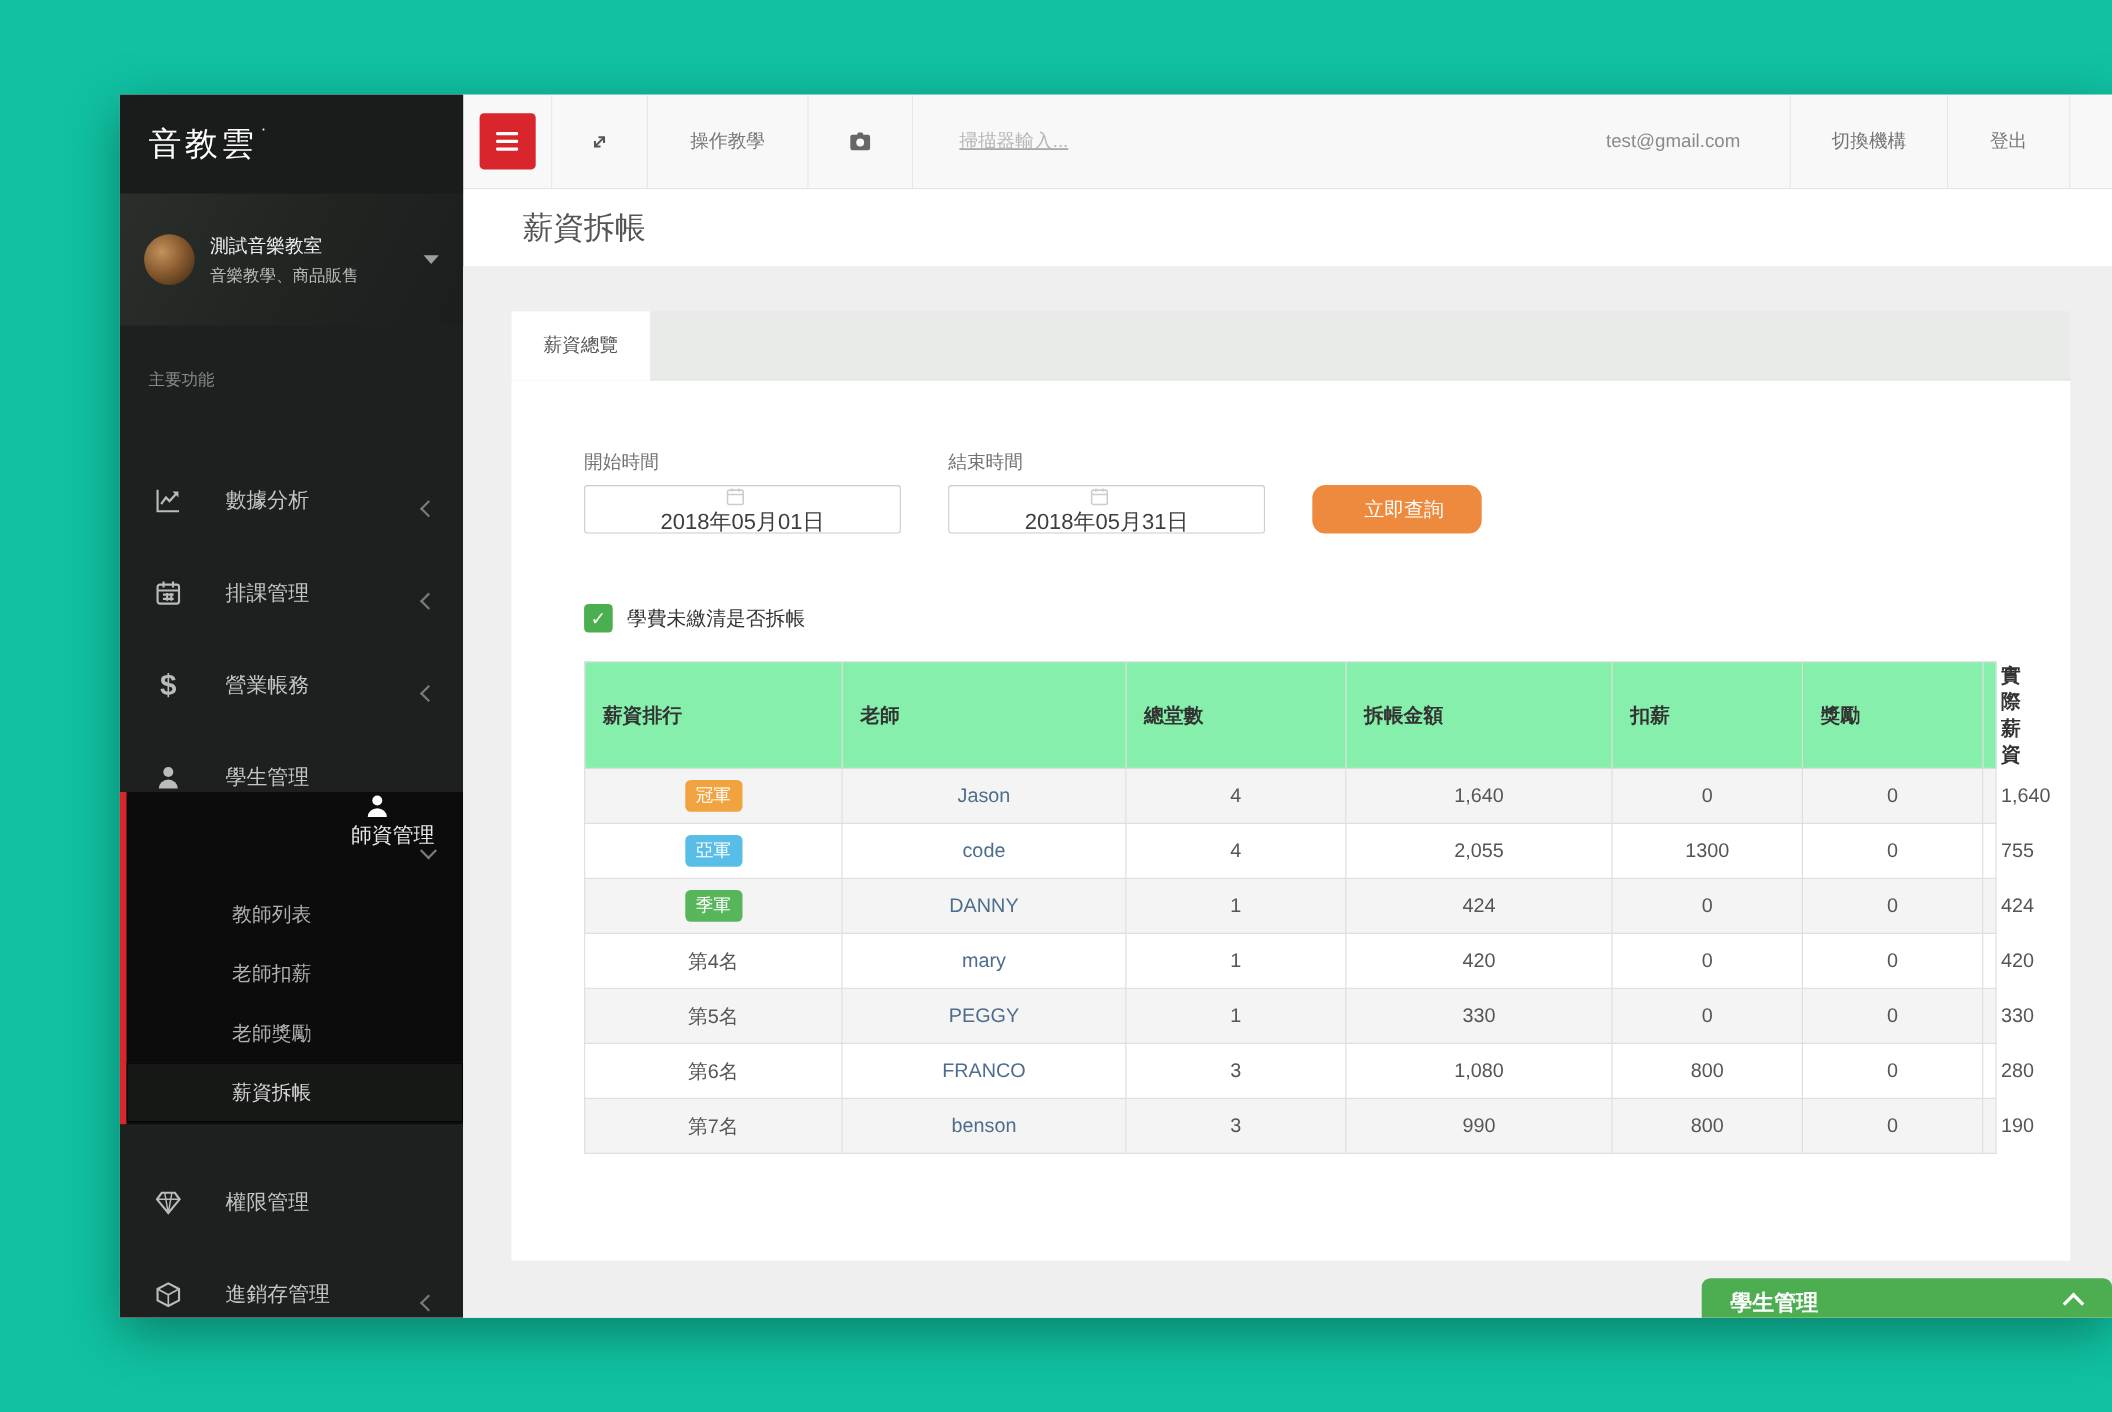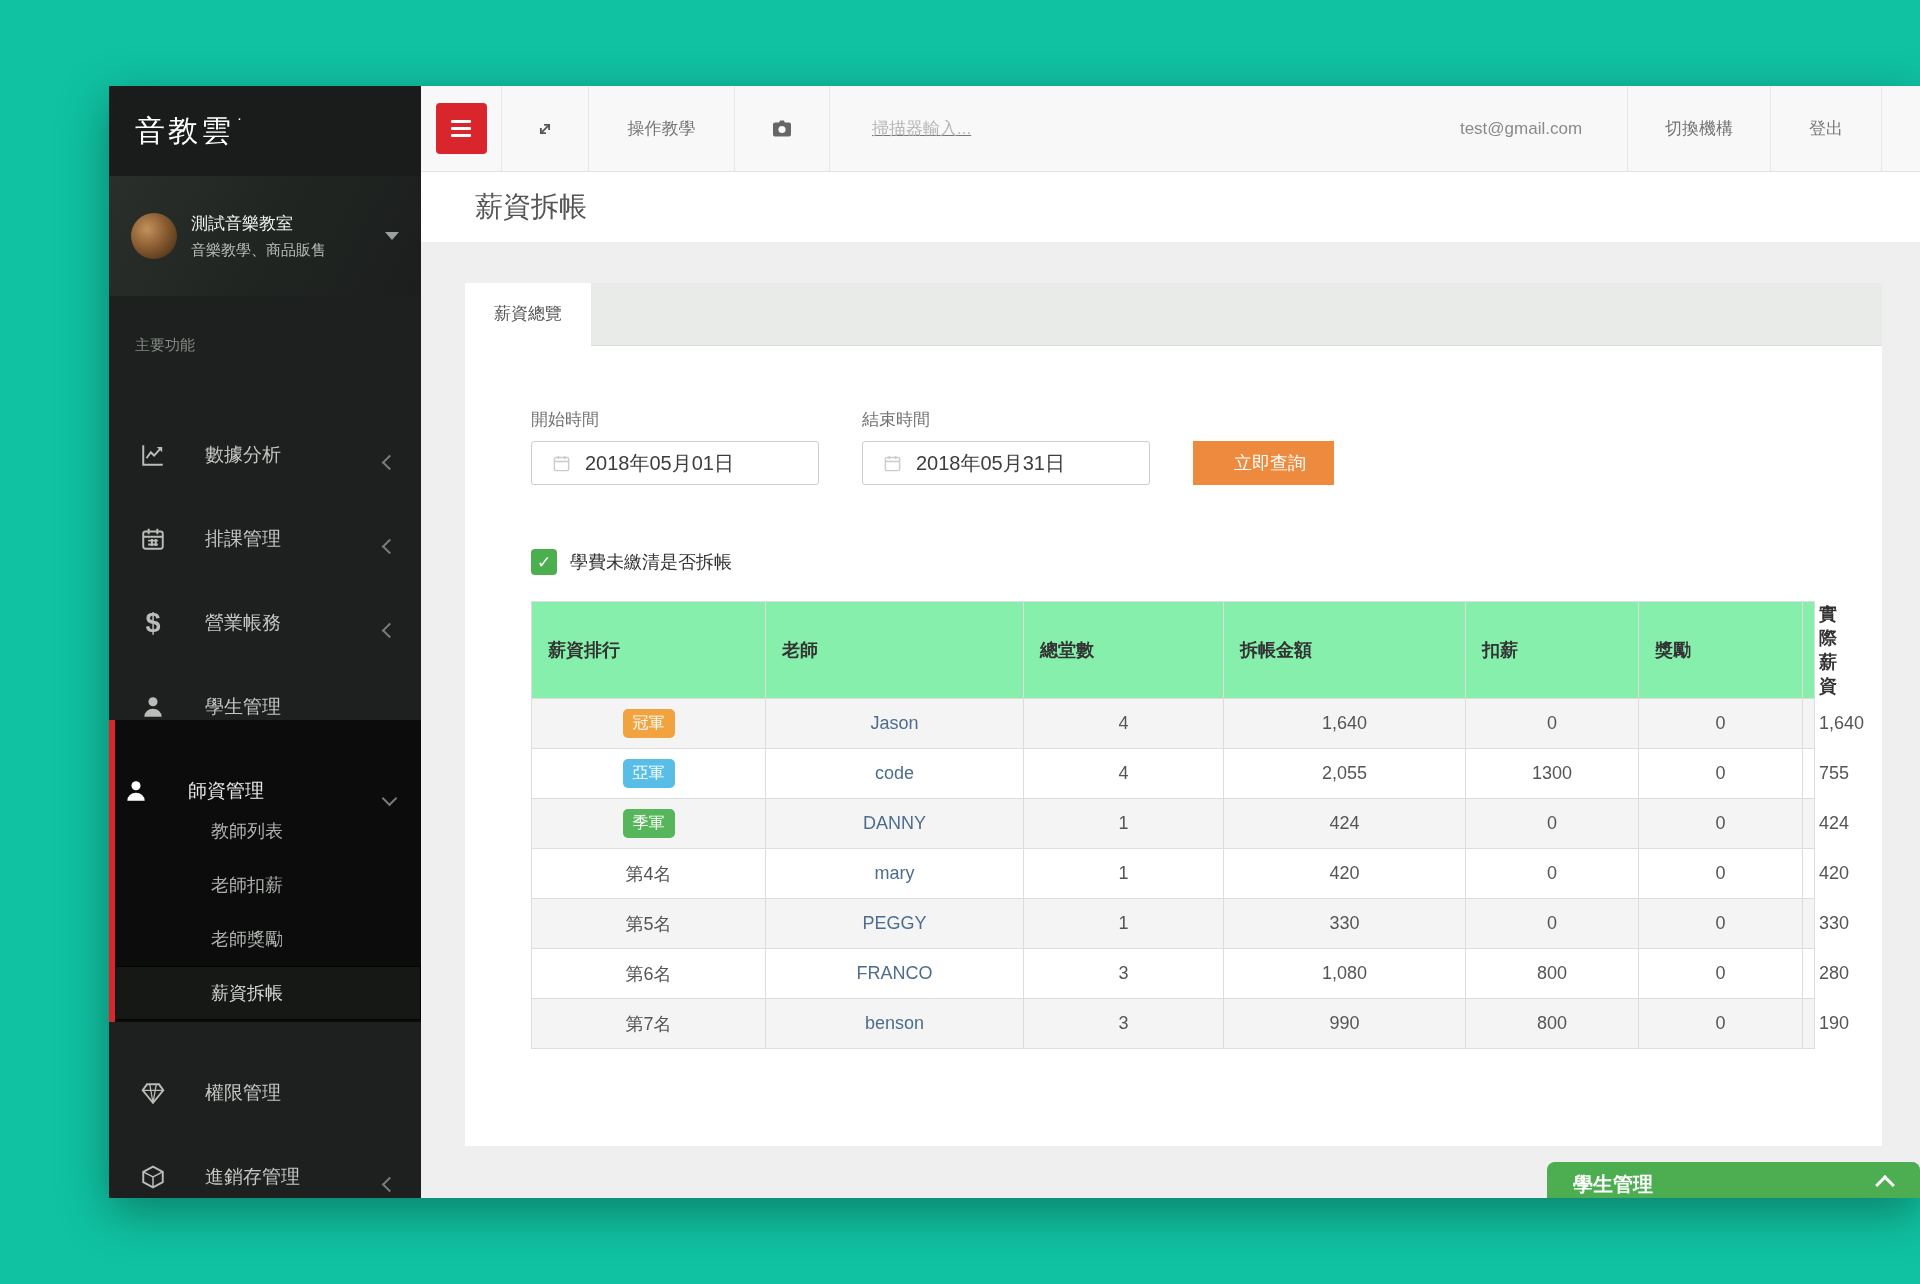--- a/index.html
+++ b/index.html
@@ -32,21 +32,21 @@
   .menu-item{height:84px;display:flex;align-items:flex-end;padding:0 26px 0 31px;
              font-size:19px;color:#c3c6c3;cursor:pointer;}
   .menu-item .mi-icon{width:26px;height:26px;margin-right:39px;flex-shrink:0;color:#b9bcb9;
                       display:flex;align-items:center;justify-content:center;}
   .mi-icon svg{width:26px;height:26px;}
   .dollar-glyph{font-size:27px;color:#b9bcb9;font-weight:bold;}
   .chev{margin-left:auto;width:9px;height:9px;border-style:solid;border-color:#777c78;border-width:0;}
   .chev.left{border-left-width:2px;border-top-width:2px;transform:rotate(-45deg);}
   .chev.down{border-right-width:2px;border-bottom-width:2px;transform:rotate(45deg);margin-top:-4px;}
   .menu-group{background:#0b0c0b;border-left:6px solid var(--accent_red,#D8262C);}
-  .menu-group .menu-item{padding-left:8px;color:#e8e8e8;}
+  .menu-group .menu-item{padding-left:25px;color:#e8e8e8;flex-direction:column;}
   .menu-group .menu-item .mi-icon{color:#ffffff;}
   .submenu{padding-bottom:2px;}
   .submenu-item{height:54px;line-height:54px;padding-left:96px;font-size:18px;color:#aeb1ae;cursor:pointer;}
   .submenu-item.active{background:#161816;box-shadow:inset 0 0 0 1px #040404;color:#d6d6d6;}
   
   .main{flex:1;display:flex;flex-direction:column;min-width:0;}
   .navbar{height:85px;background:#f8f8f8;border-bottom:1px solid #e3e3e3;display:flex;align-items:stretch;flex-shrink:0;}
   .nav-cell{display:flex;align-items:center;justify-content:center;border-right:1px solid #e7e7e7;
             font-size:17px;color:#767676;cursor:pointer;}
   .cell-btn{width:80px;}
@@ -70,24 +70,24 @@
   .panel{position:absolute;left:44px;top:41px;width:1417px;height:990px;}
   .tabbar{height:62px;background:#e8ebe8;border-bottom:1px solid #dcdfdc;display:flex;}
   .tab{width:126px;height:63px;line-height:62px;text-align:center;font-size:17px;color:#555;
        background:#fff;cursor:pointer;}
   .panel-body{background:#fff;padding:62px 66px 60px;min-height:800px;box-sizing:border-box;}
   
   .filter-row{display:flex;align-items:flex-end;}
   .field{margin-right:43px;}
   .field-label{font-size:17px;color:#737373;margin-bottom:10px;}
   .date-input{width:288px;height:44px;border:1px solid #ccc;border-radius:3px;background:#fff;
-              box-sizing:border-box;display:flex;align-items:center;padding:0 20px;cursor:pointer;}
+              box-sizing:border-box;display:flex;align-items:center;padding:0 20px;cursor:pointer;flex-direction:column;}
   .date-input svg{width:19px;height:19px;color:#ccc;margin-right:14px;flex-shrink:0;}
   .date-value{font-size:20px;color:#3d3d3d;}
-  .query-btn{width:141px;height:44px;border:none;border-radius:0;background:var(--primary_orange,#EE8A3D);
+  .query-btn{width:154px;height:44px;border:none;border-radius:12px;background:var(--primary_orange,#EE8A3D);
              color:#fff;font-size:18px;cursor:pointer;font-family:"Liberation Sans",sans-serif;padding-left:19px;}
   .checkbox-row{margin-top:64px;display:flex;align-items:center;}
   .checkbox{width:26px;height:26px;border-radius:4px;background:var(--checkbox_green,#4BAE4F);
             color:#fff;display:flex;align-items:center;justify-content:center;font-size:17px;cursor:pointer;}
   .checkbox-label{margin-left:13px;font-size:18px;color:#333;}
   .search-box{margin-top:114px;width:273px;height:44px;border:1px solid #ccc;border-radius:3px;
               display:flex;align-items:center;padding:0 12px;box-sizing:border-box;}
   .search-box svg{width:18px;height:18px;color:#b0b0b0;margin-right:12px;flex-shrink:0;}
   .search-box input{border:none;outline:none;font-size:18px;color:#555;width:100%;
                     font-family:"Liberation Sans",sans-serif;}

